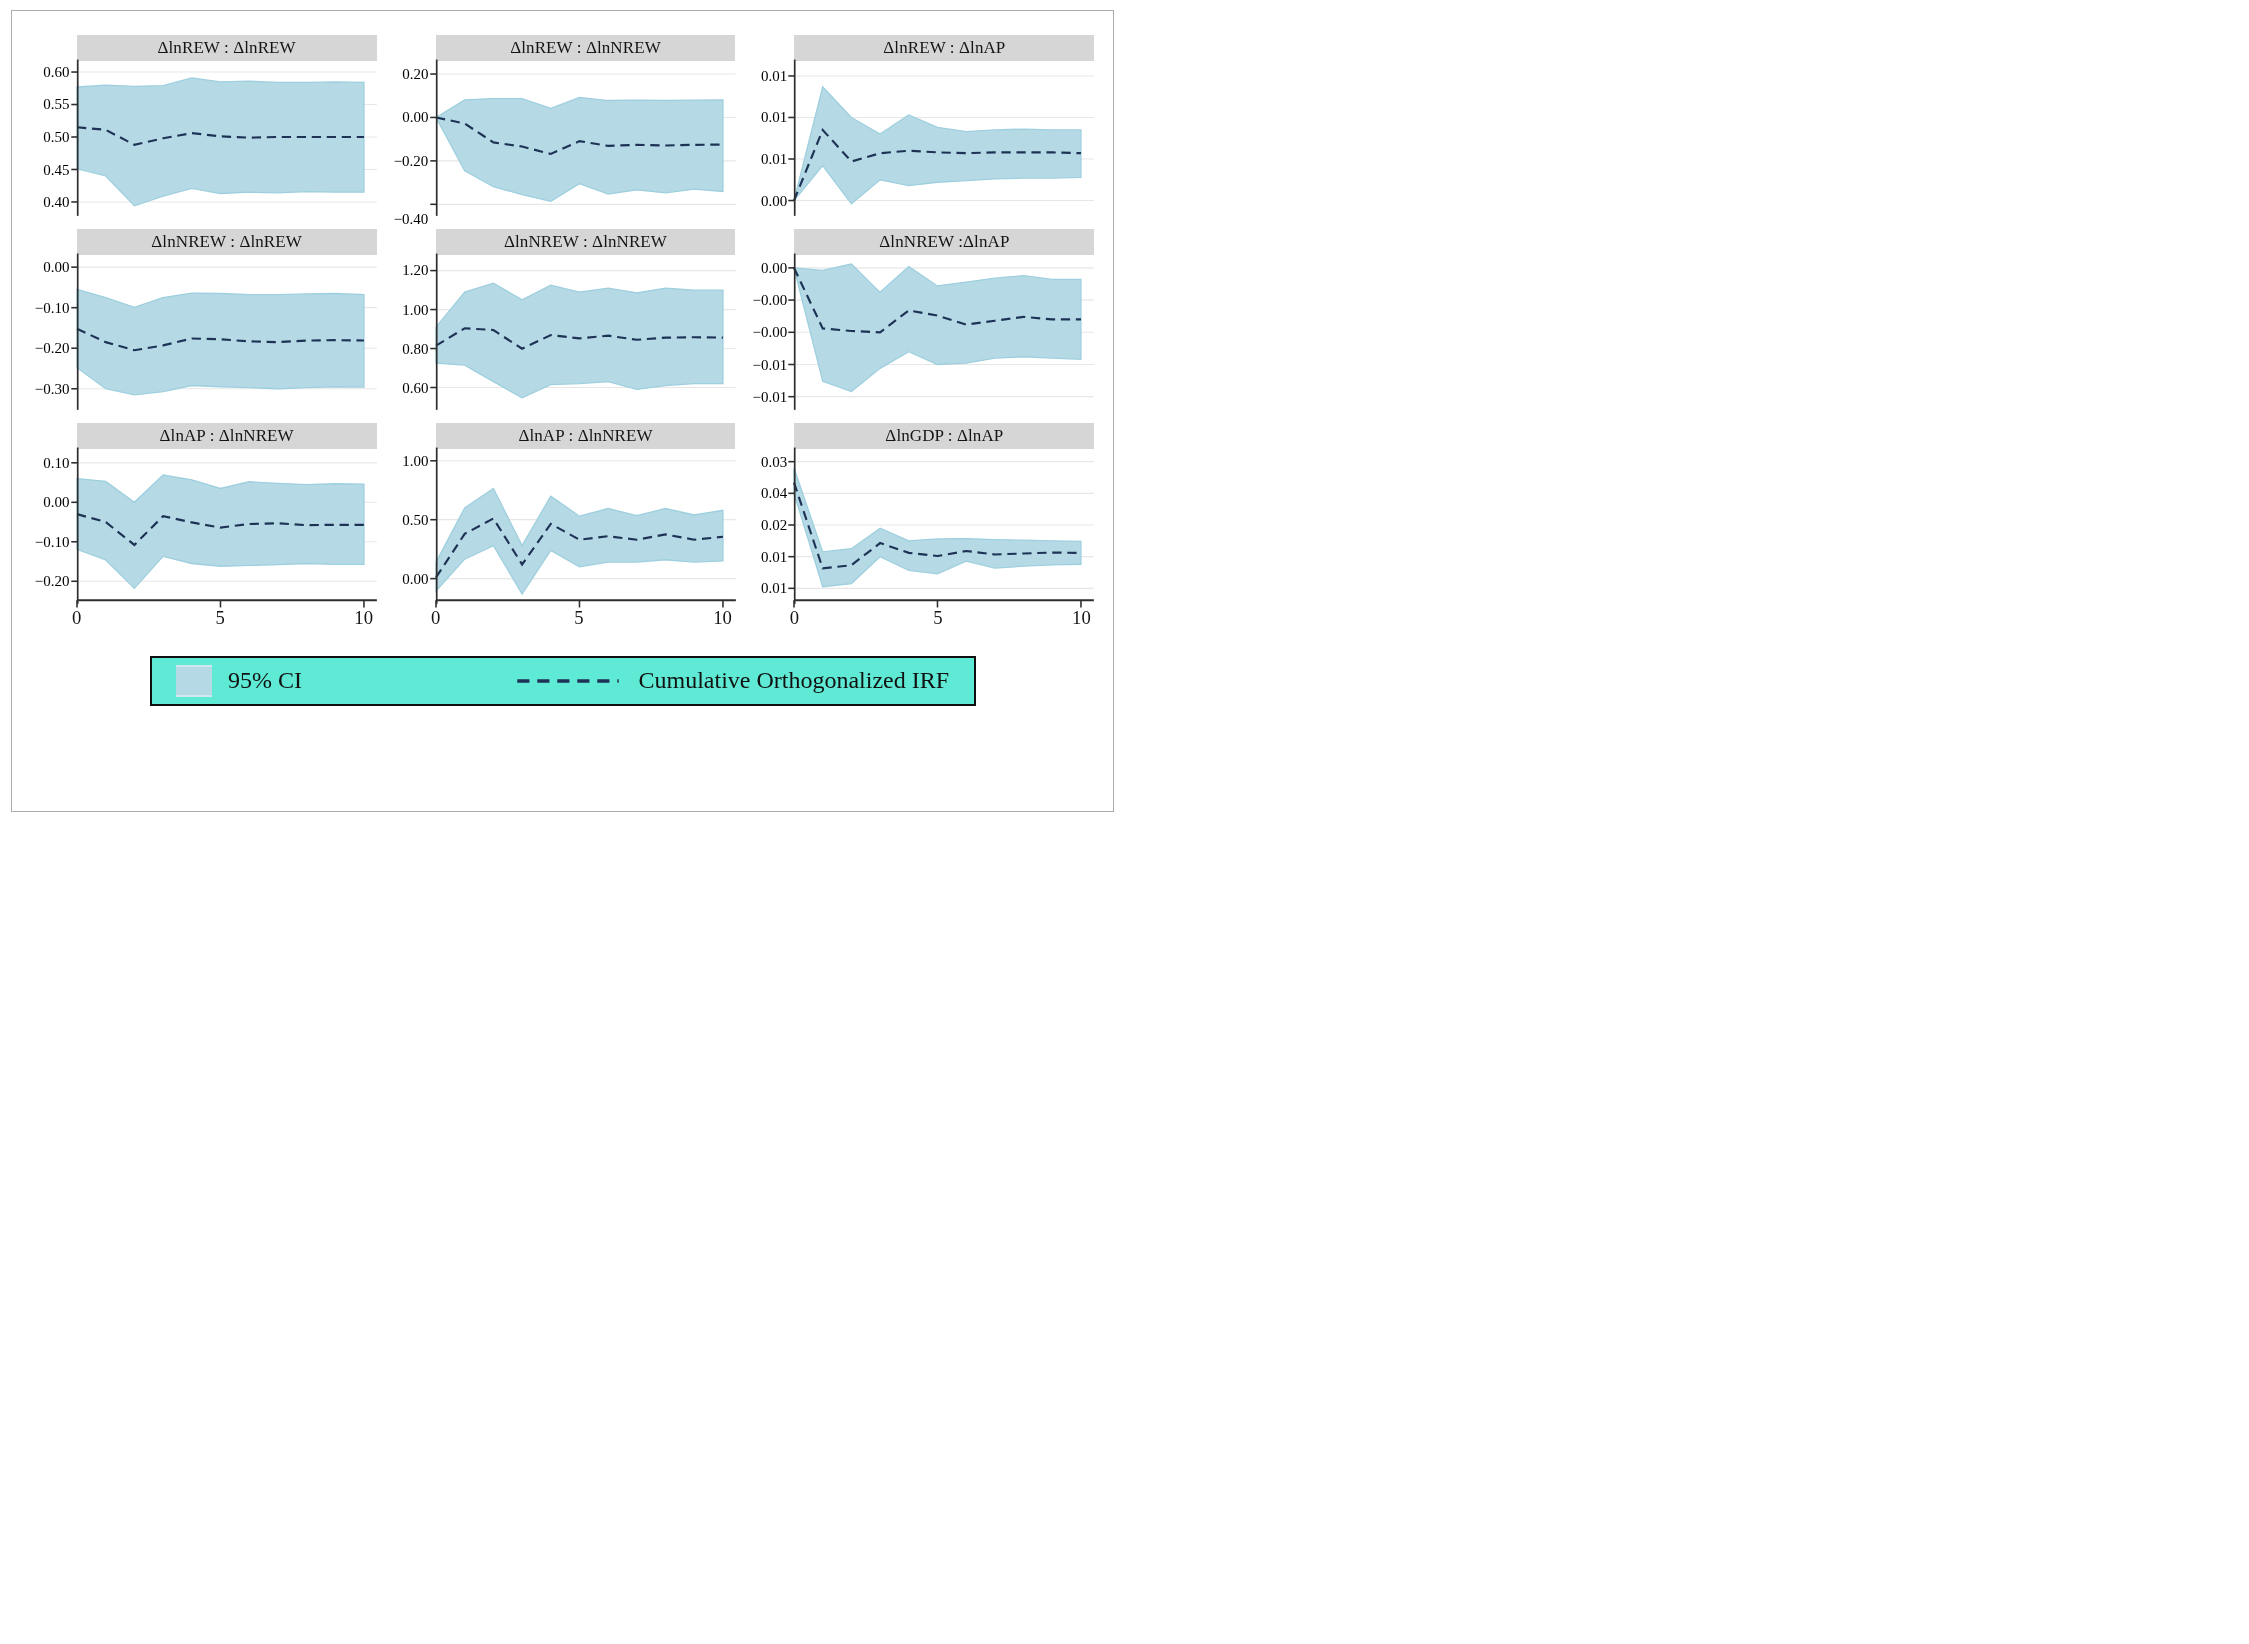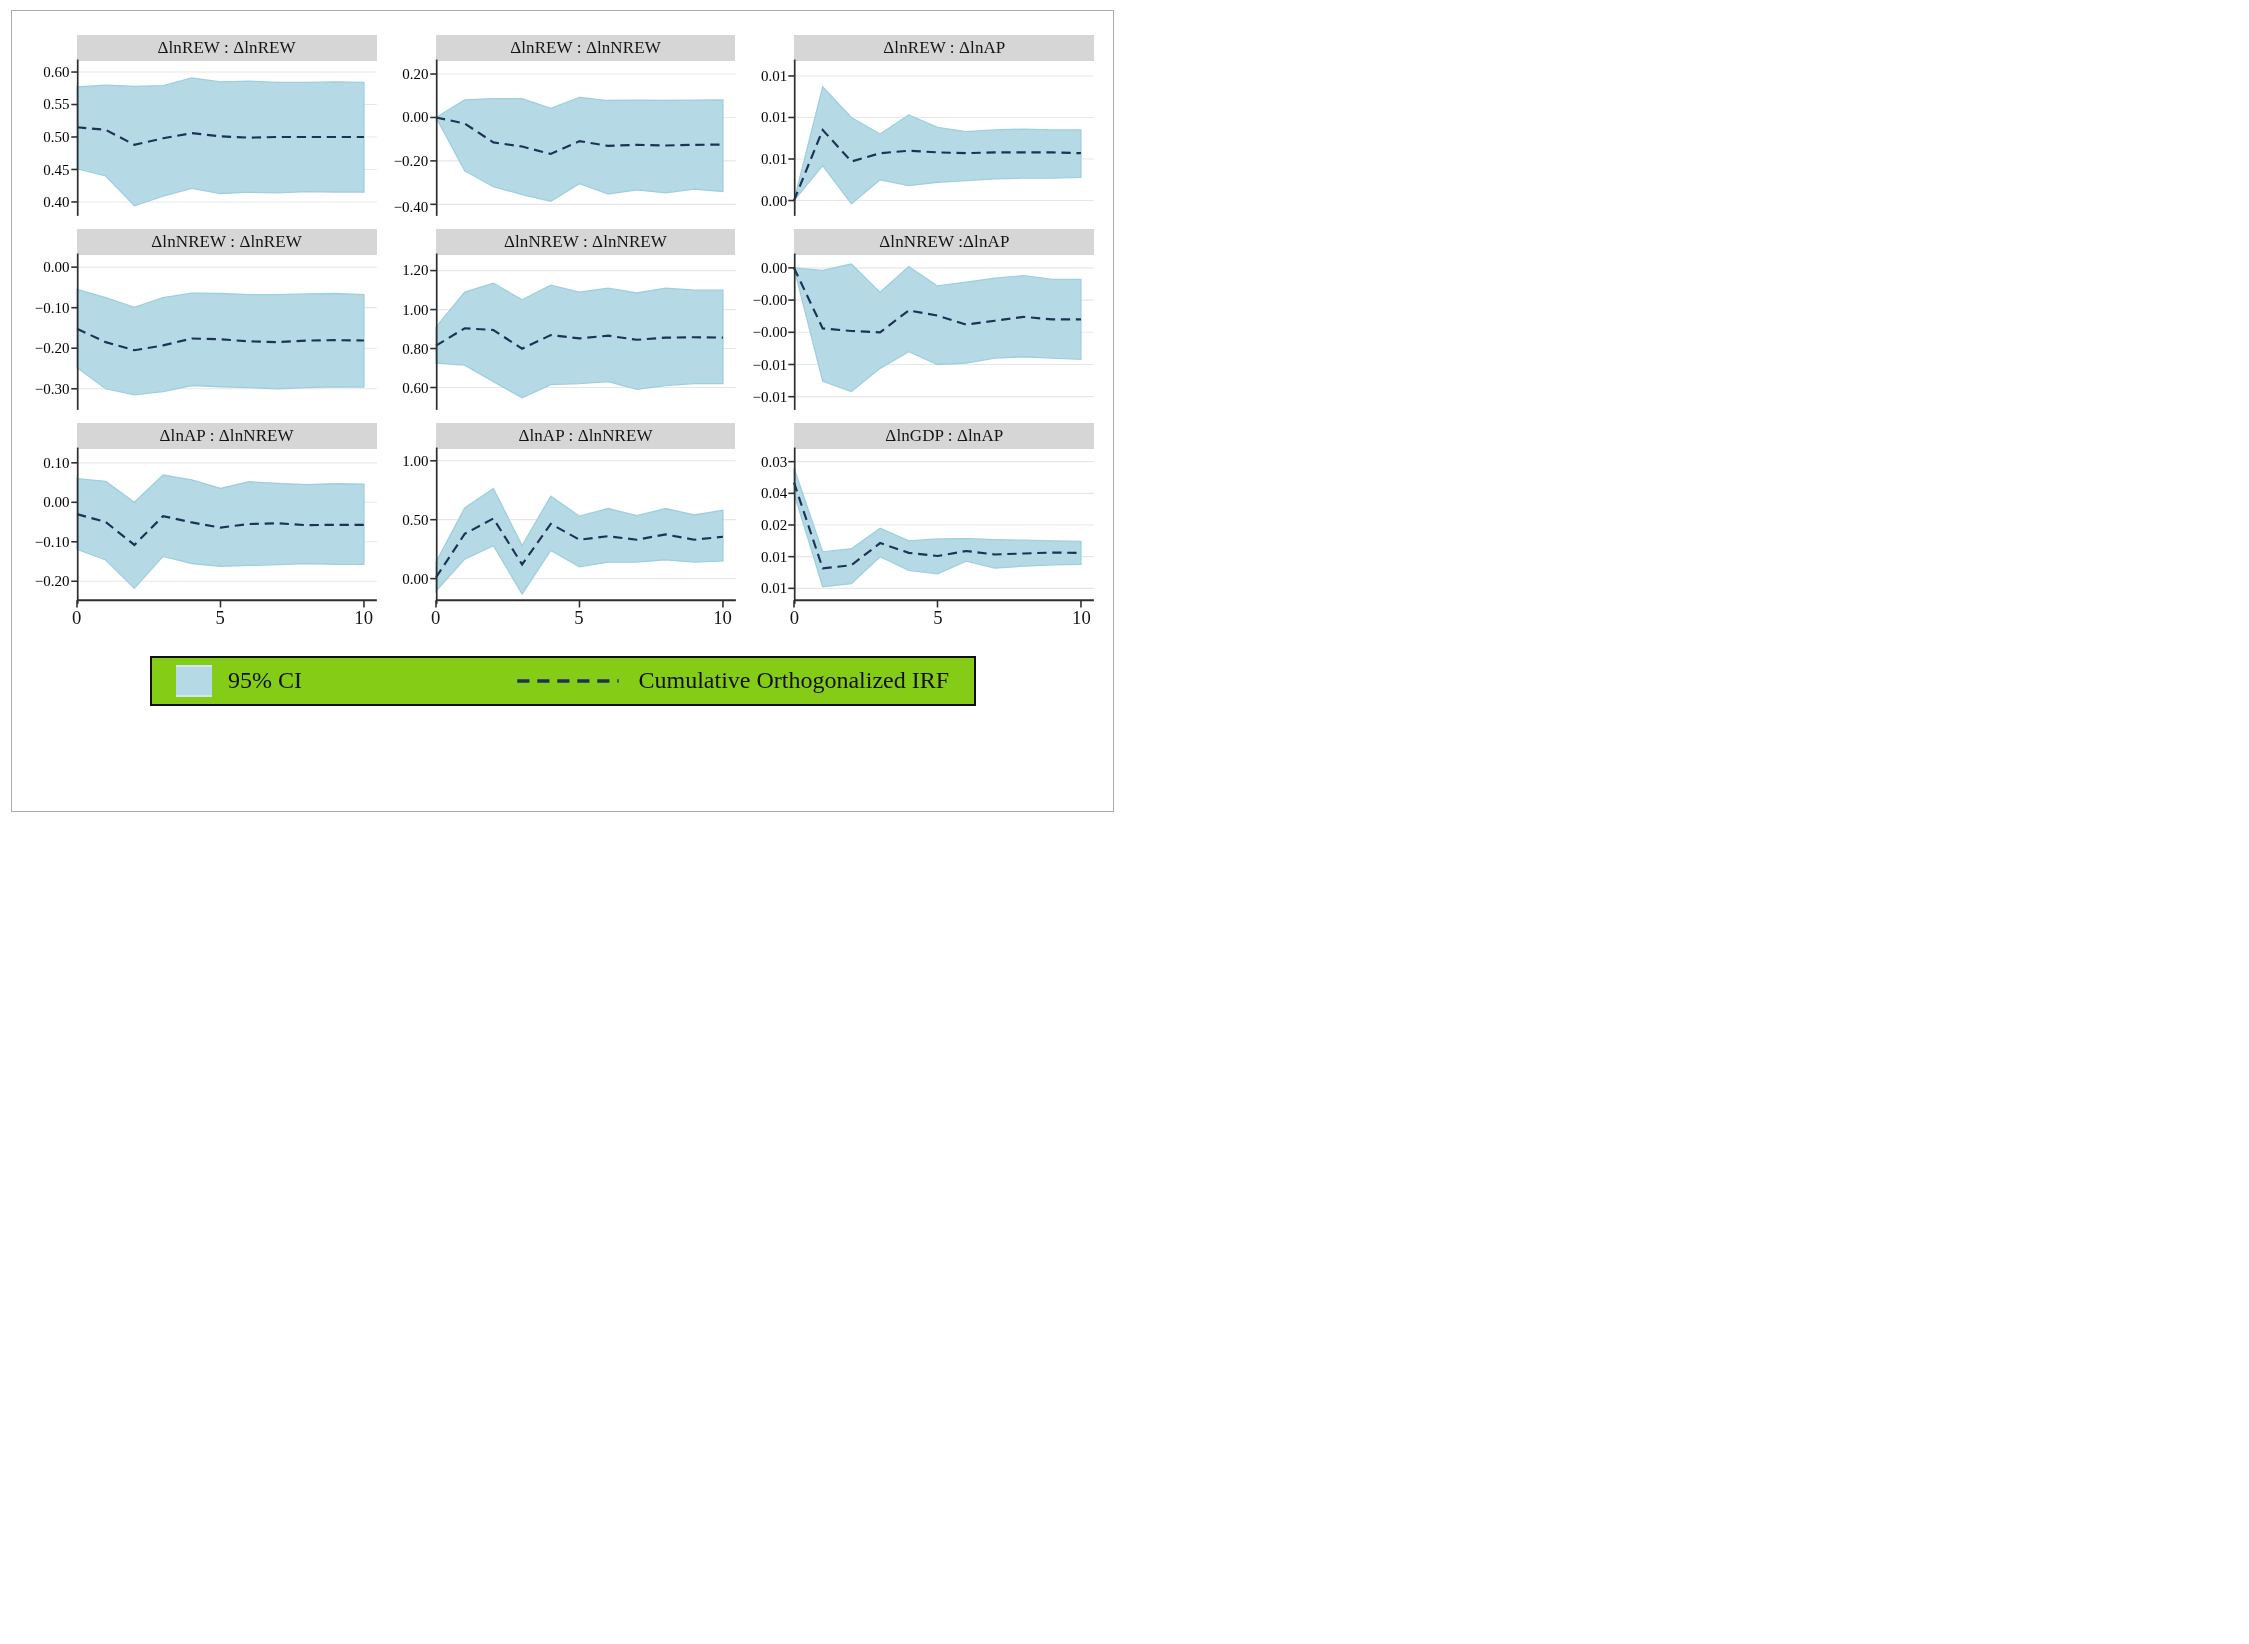--- a/index.html
+++ b/index.html
@@ -32,21 +32,21 @@
   }
   .xlabrow{position:relative; height:30px;}
   .xlab{
     position:absolute; top:5.7px; transform:translateX(-50%);
     font-size:18.7px; color:#141414;
   }
   .legend{
     margin:24.4px auto 0 auto; width:826px; height:50px;
     border:2.2px solid #0f0f0f; box-sizing:border-box;
     display:flex; align-items:center; justify-content:space-between;
-    padding:0 24.4px; background:#84cc16;gap:36px;
+    padding:0 24.4px; background:#5eead4;gap:36px;
   }
   .lgroup{display:flex; align-items:center; gap:16px;}
   .swatch{
     width:36px; height:32px; background:#b5dae6;
     border-top:2.2px solid #cfe8f0; border-bottom:2.2px solid #cfe8f0;
     box-sizing:border-box; display:inline-block;
   }
   .legend-label{font-size:24px; color:#111111; white-space:nowrap;}
   .footer-note{
     margin:18.7px 0 0 5.7px; font-size:21.6px; color:#111111;
@@ -81,21 +81,21 @@
               <line x1="-8" x2="0" y1="151.2991452991453" y2="151.2991452991453" stroke="#2e2e2e" stroke-width="2.2"></line>
               <line x1="-8" x2="0" y1="106" y2="106" stroke="#2e2e2e" stroke-width="2.2"></line>
               <line x1="-8" x2="0" y1="60.70085470085466" y2="60.70085470085466" stroke="#2e2e2e" stroke-width="2.2"></line>
               <line x1="-8" x2="0" y1="15.401709401709418" y2="15.401709401709418" stroke="#2e2e2e" stroke-width="2.2"></line>
             </svg>
           </div>
         </div>
       </div>
       <div class="panel">
         <div class="gut">
-          <div class="ylab" style="top: 172px;">−0.40</div>
+          <div class="ylab" style="top: 184px;">−0.40</div>
           <div class="ylab" style="top: 126px;">−0.20</div>
           <div class="ylab" style="top: 82px;">0.00</div>
           <div class="ylab" style="top: 39px;">0.20</div>
         </div>
         <div class="pcol">
           <div class="ptitle">ΔlnREW : ΔlnNREW</div>
           <div class="plotwrap">
             <svg class="plot" width="100%" height="152" viewBox="0 0 420 212" preserveAspectRatio="none">
               <line x1="0" x2="420" y1="199.8857142857143" y2="199.8857142857143" stroke="#e7e7e7" stroke-width="1.6"></line>
               <line x1="0" x2="420" y1="139.31428571428575" y2="139.31428571428575" stroke="#e7e7e7" stroke-width="1.6"></line>

